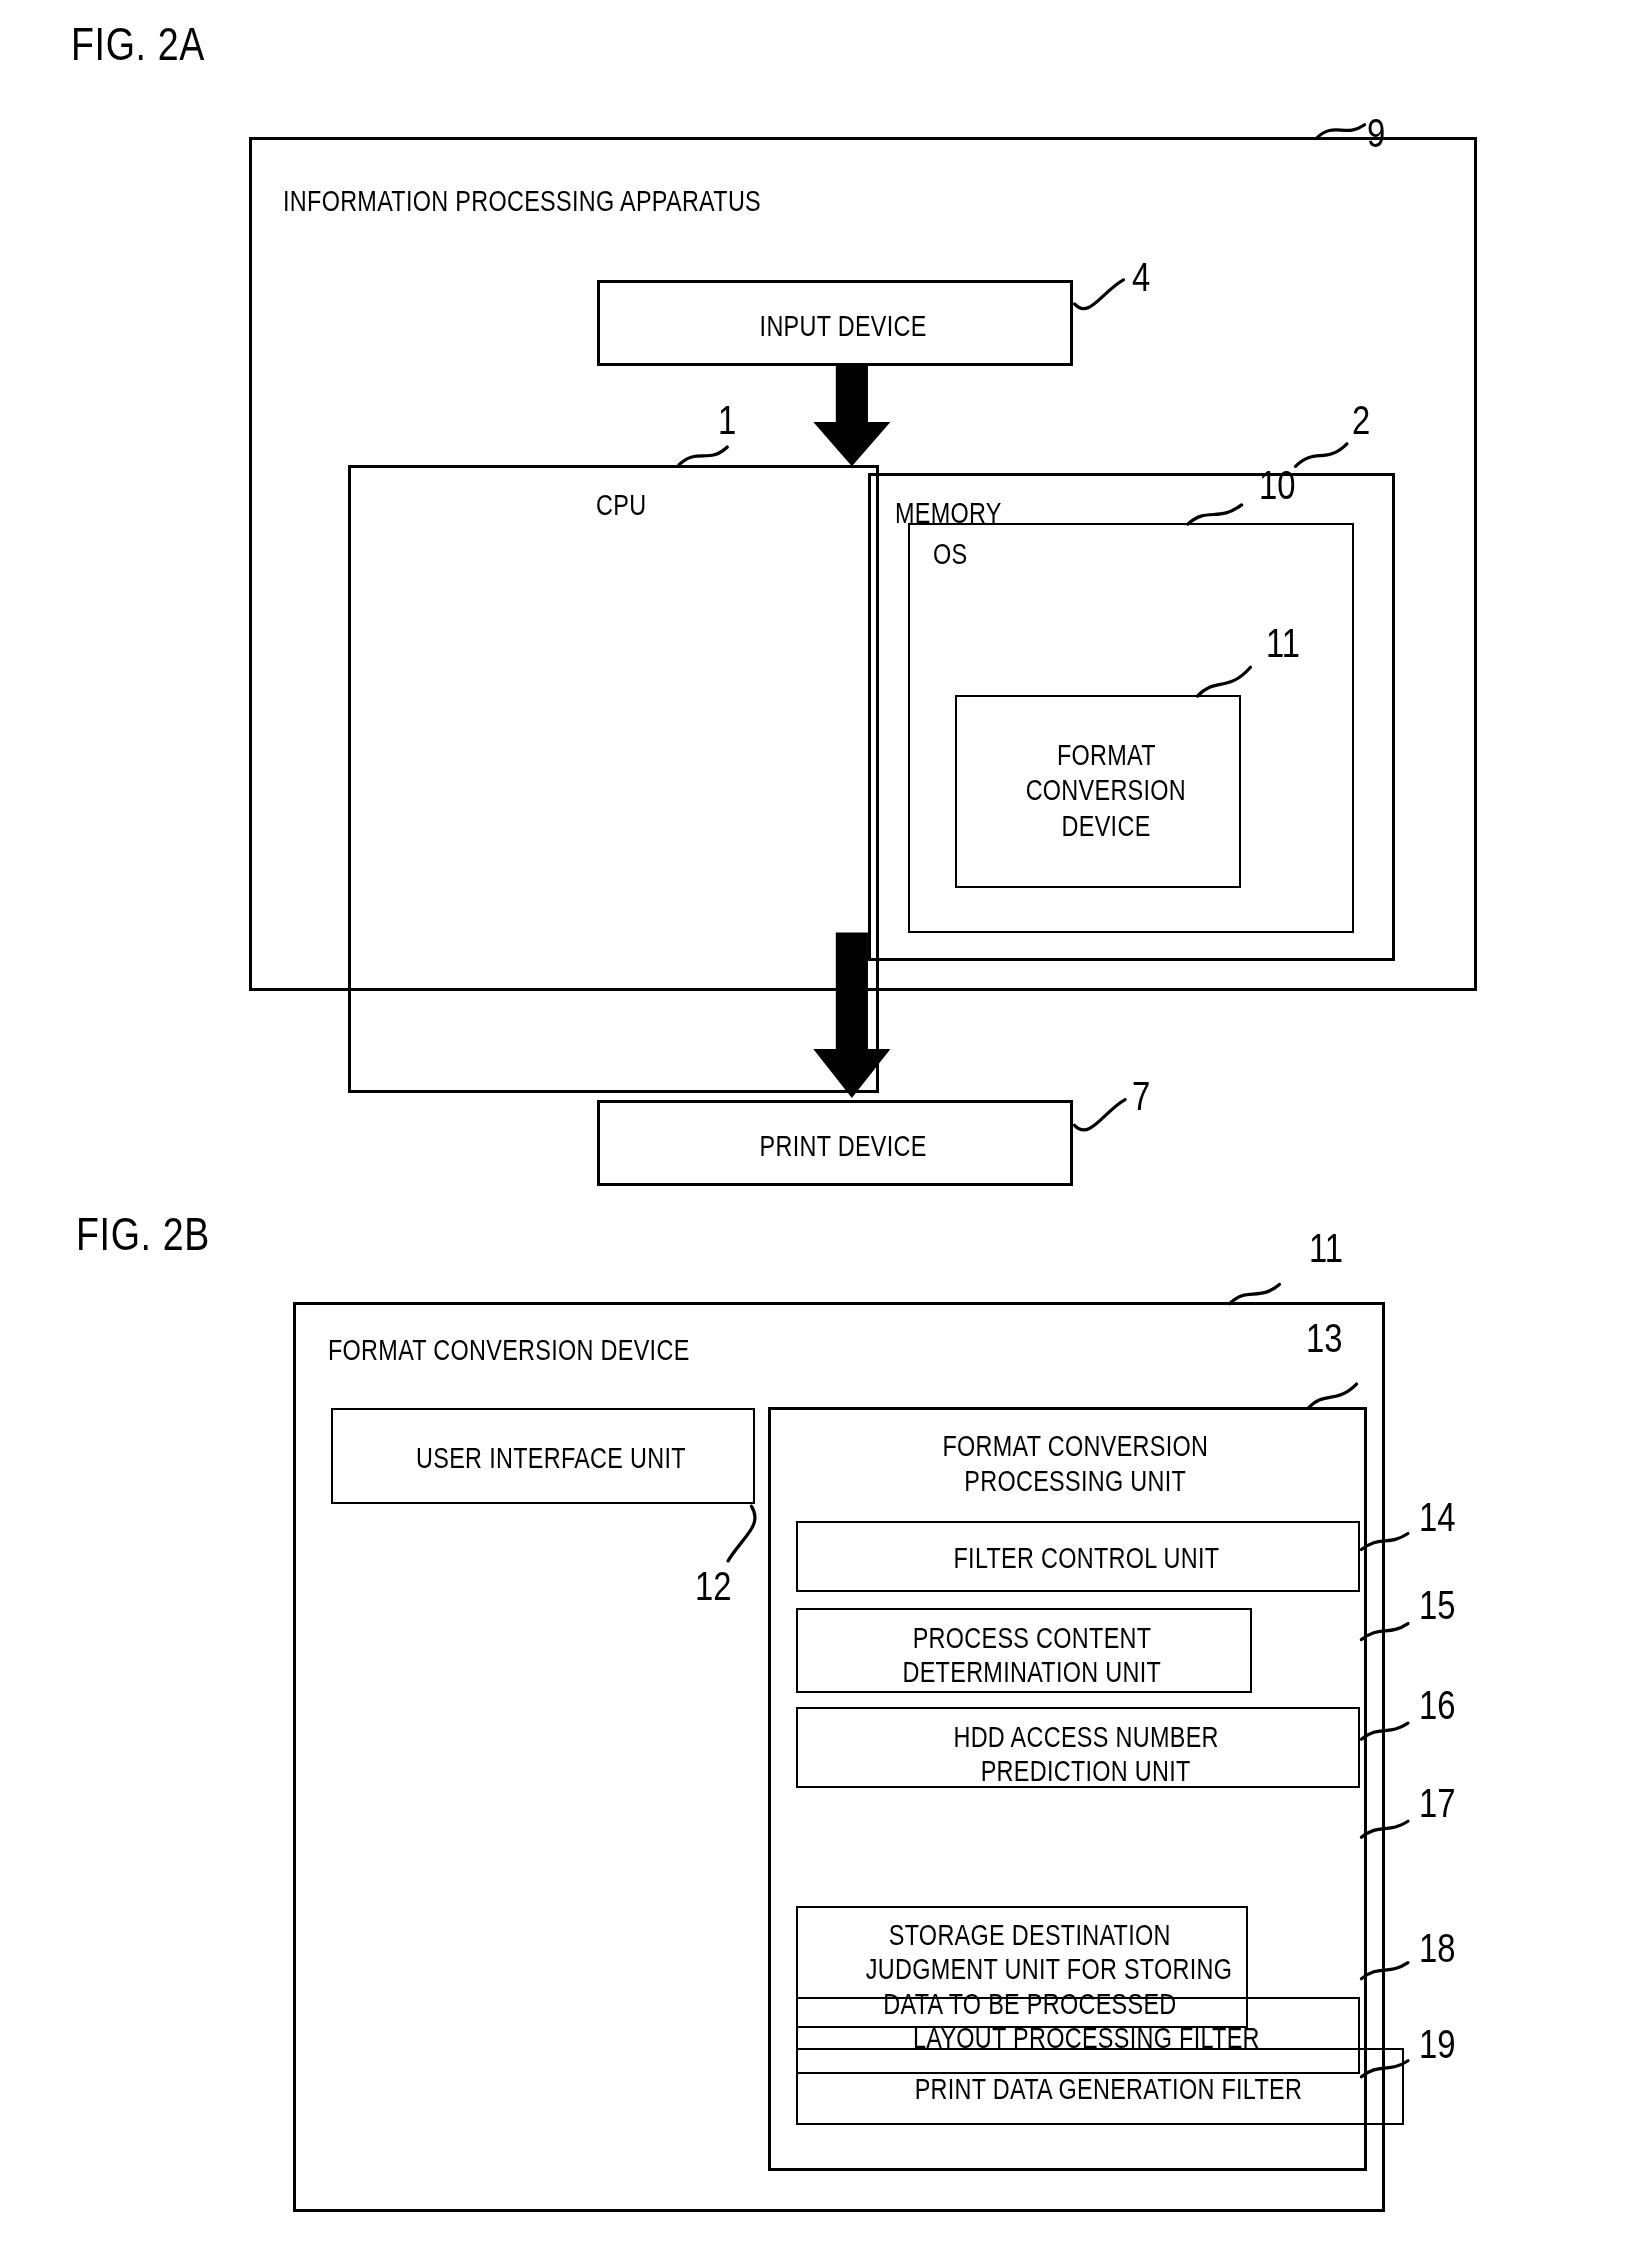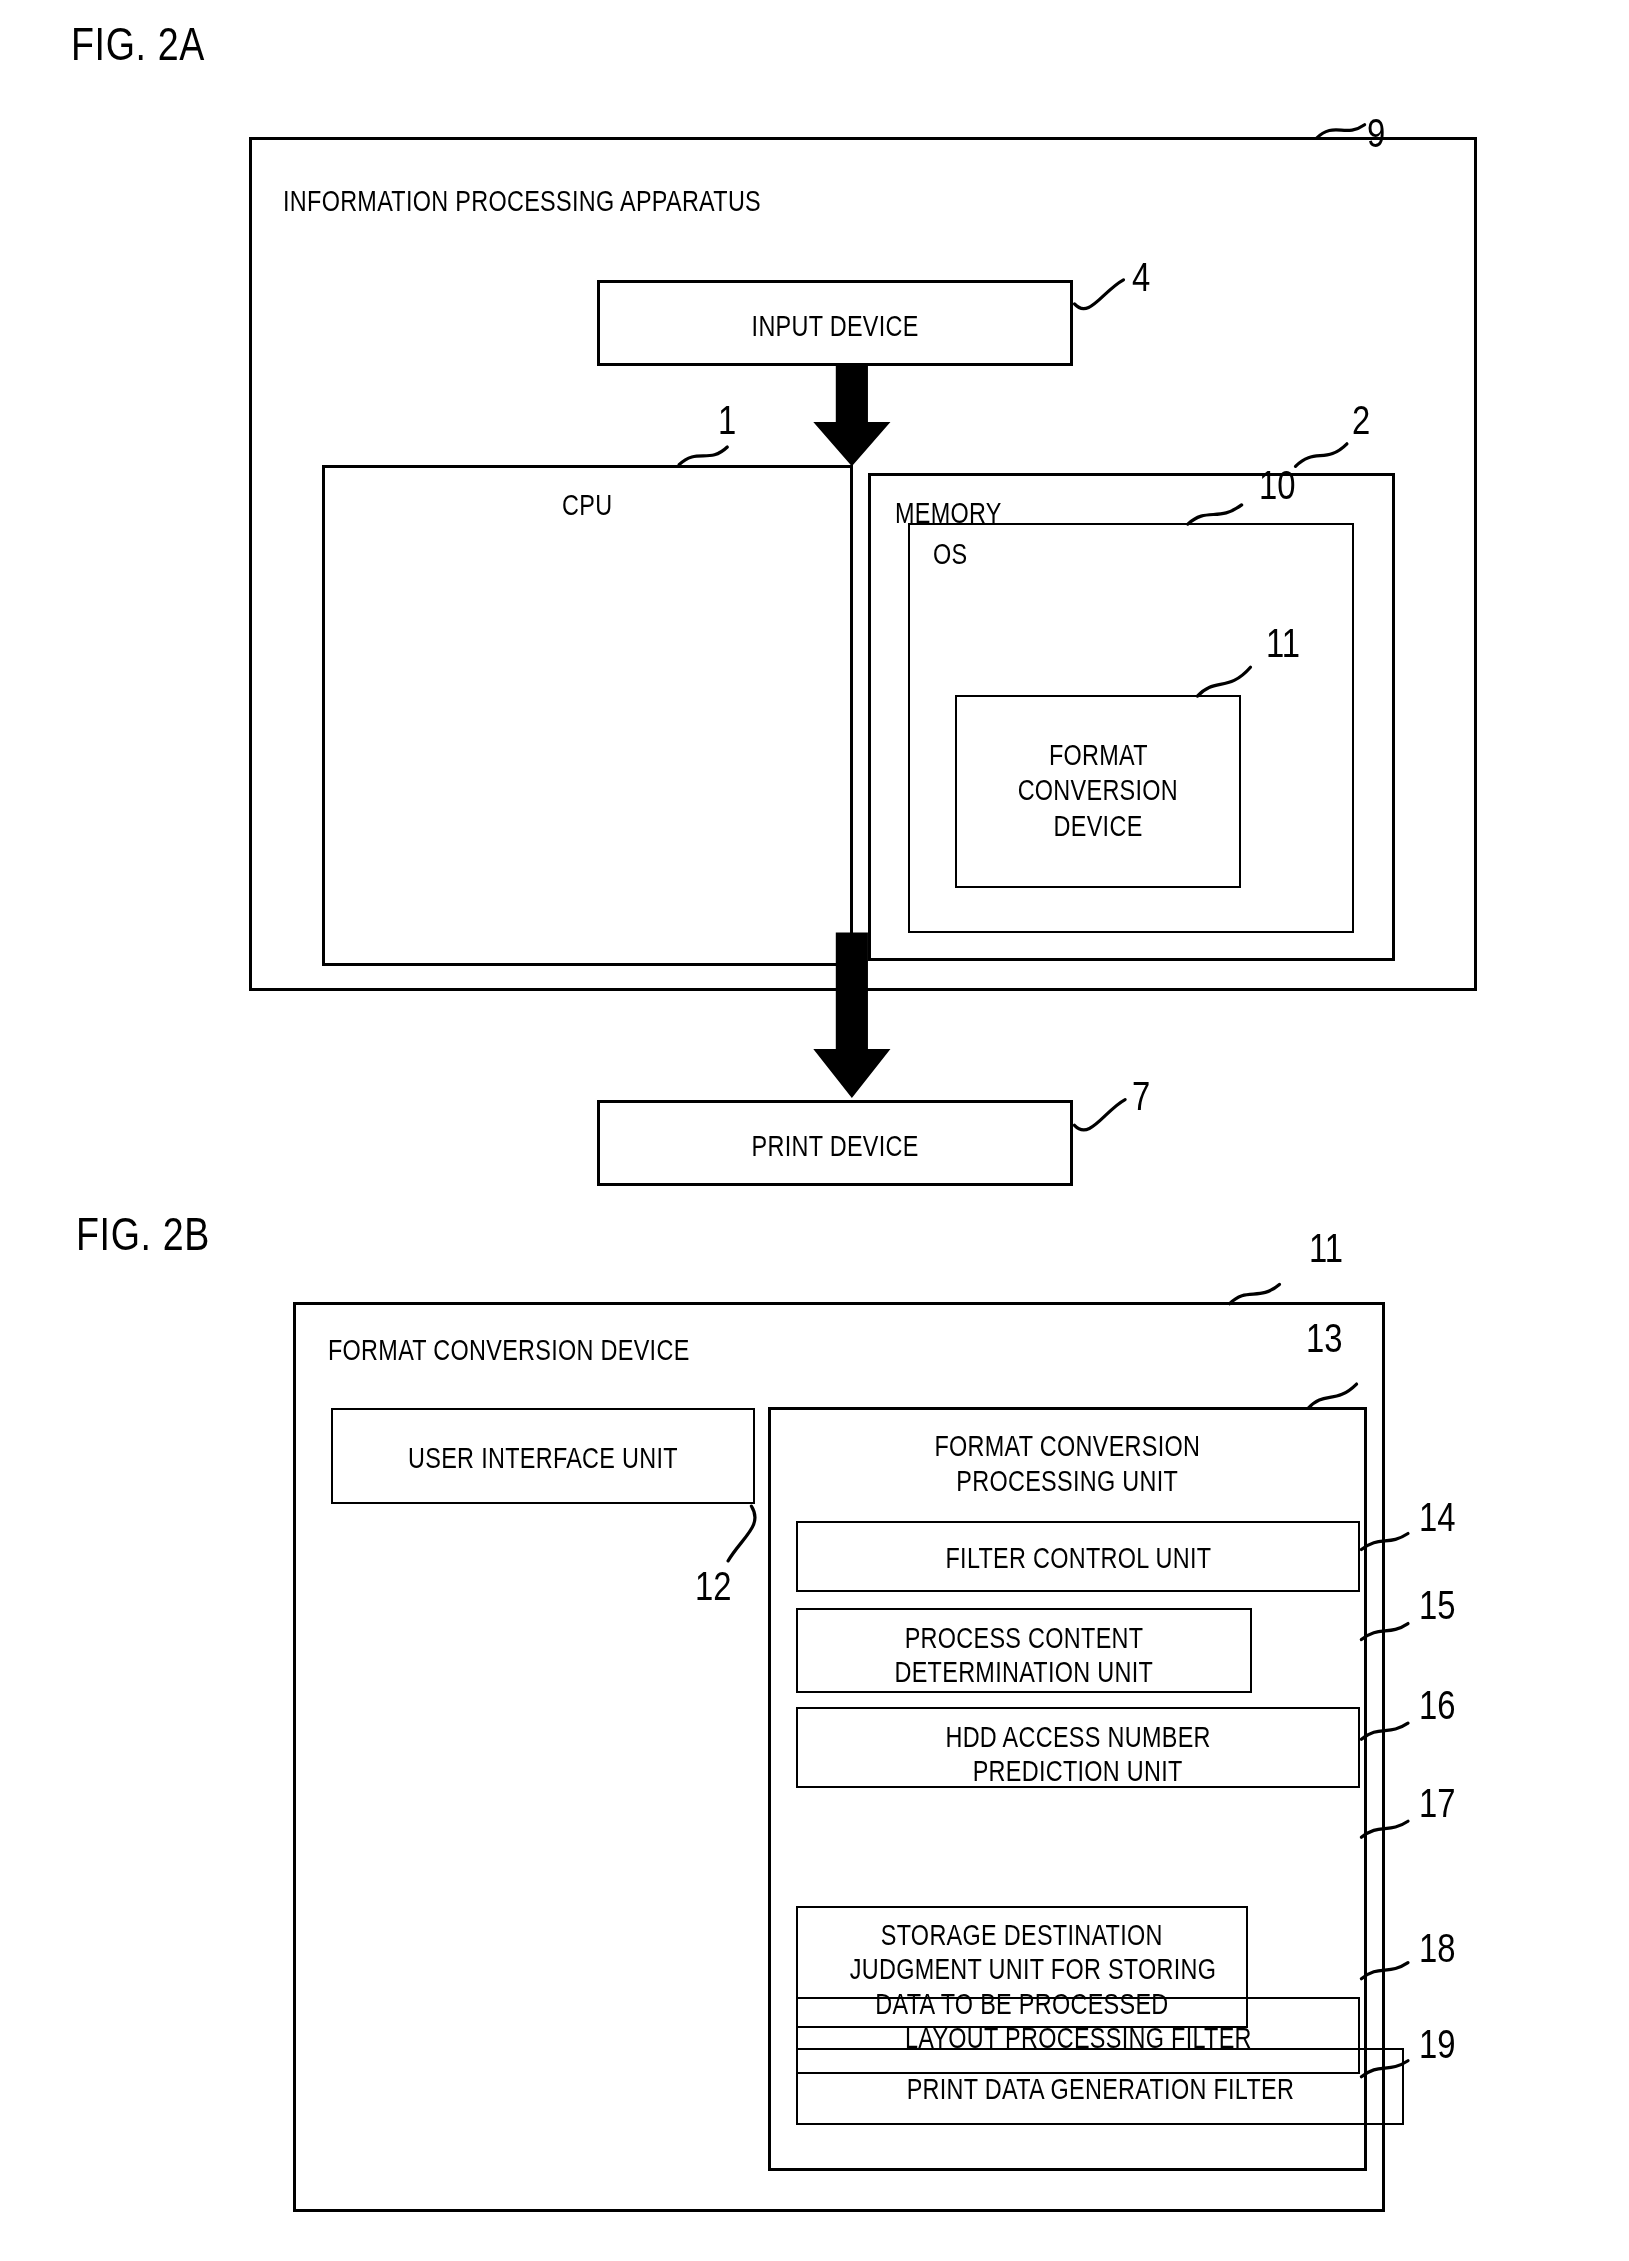--- a/index.html
+++ b/index.html
@@ -38,20 +38,21 @@
   }
   .t.left{transform-origin:left center;text-align:left;}
   
   .ctr{
     position:absolute;left:0;right:0;
     text-align:center;
     white-space:pre;
     line-height:1.08;
     font-size:30px;
     letter-spacing:0.4px;
+    padding-left:16px;
   }
   .ctr > span{display:inline-block;transform:scaleX(0.78);transform-origin:center center;}
   
   .num{
     position:absolute;
     font-size:40px;
     line-height:1;
     white-space:nowrap;
     transform:scaleX(0.82);
     transform-origin:left top;
@@ -68,21 +69,21 @@
 
 <div class="t left" style="left:283px;top:185px;">INFORMATION PROCESSING APPARATUS</div>
 
 <div class="num" style="left:1367px;top:113px;">9</div>
 
 <div class="bx" id="a-input" style="left:597px;top:280px;width:476px;height:86px;">
   <div class="ctr" style="top:27px;"><span>INPUT DEVICE</span></div>
 </div>
 <div class="num" style="left:1132px;top:257px;">4</div>
 
-<div class="bx" id="a-cpu" style="left:322px;top:465px;width:531px;height:501px;">
+<div class="bx" id="a-cpu" style="left:348px;top:465px;width:531px;height:628px;">
   <div class="ctr" style="top:21px;"><span>CPU</span></div>
 </div>
 <div class="num" style="left:718px;top:400px;">1</div>
 
 <div class="bx" id="a-memory" style="left:868px;top:465px;width:527px;height:488px;margin-top:8px;">
   <div class="t left" style="left:24px;top:21px;">MEMORY</div>
 </div>
 <div class="num" style="left:1352px;top:400px;">2</div>
 
 <div class="bx thin" id="a-os" style="left:908px;top:523px;width:446px;height:410px;">

